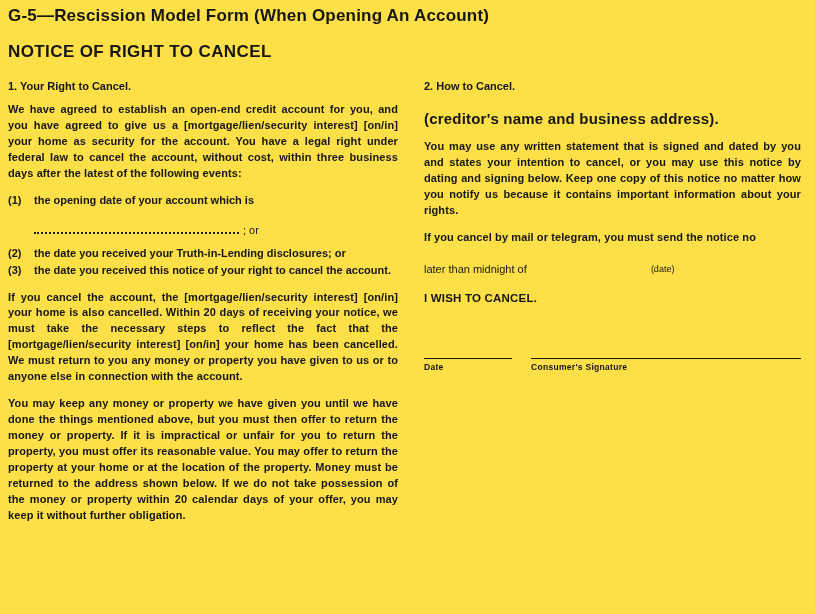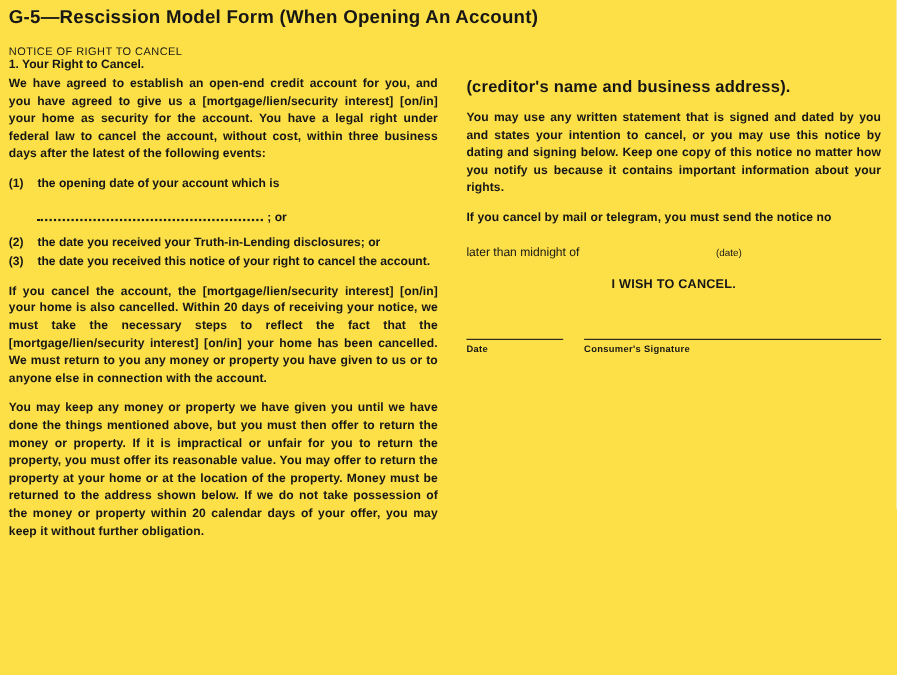--- a/index.html
+++ b/index.html
@@ -16,34 +16,35 @@
     overflow: hidden;
     -webkit-font-smoothing: antialiased;
   }
   .doc-title {
     font-size: 17px;
     font-weight: bold;
     letter-spacing: 0.2px;
     margin-bottom: 16px;
   }
   .doc-subtitle {
-    font-size: 10px;
-    font-weight: normal;
+    font-size: 17px;
+    font-weight: bold;
     letter-spacing: 0.4px;
+    margin-bottom: 18px;
   }
   .columns {
     display: flex;
     gap: 26px;
   }
   .col { width: 390px; }
   .col.right { width: 377px; }
   .sec-heading {
     font-size: 11px;
     font-weight: bold;
-    margin-bottom: 4px;
+    margin-bottom: 10px;
   }
   .para {
     font-size: 11px;
     font-weight: bold;
     line-height: 1.45;
     text-align: justify;
     margin-bottom: 11px;
     letter-spacing: 0.1px;
   }
   .list-item {
@@ -55,21 +56,21 @@
   }
   .list-item .num {
     flex: 0 0 26px;
   }
   .list-item .txt {
     flex: 1;
     text-align: justify;
   }
   .blank-row {
     font-size: 11px;
-    font-weight: bold;
+    font-weight: normal;
     margin: 14px 0 10px 26px;
   }
   .blank-line {
     display: inline-block;
     width: 205px;
     border-bottom: 2px dotted #1a1a1a;
     height: 11px;
     margin-right: 4px;
     vertical-align: baseline;
   }
@@ -90,23 +91,22 @@
   .midnight-row .date-hint {
     position: absolute;
     left: 57%;
     top: 1px;
     font-size: 9px;
     padding-left: 12px;
   }
   .wish-line {
     font-size: 11.5px;
     font-weight: bold;
-    margin: 14px 0 34px 0;
+    margin: 14px 0 45px 0;
     letter-spacing: 0.2px;
-    text-align: center;
   }
   .sig-row {
     display: flex;
     justify-content: space-between;
     align-items: flex-end;
   }
   .sig-col.wide { width: 270px; }
   .sig-col.narrow { width: 88px; }
   .sig-line {
     border-bottom: 1.5px solid #1a1a1a;
@@ -149,20 +149,21 @@
           <span class="num">(3)</span>
           <span class="txt">the date you received this notice of your right to cancel the account.</span>
         </div>
       </div>
 
       <div class="para">If you cancel the account, the [mortgage/lien/security interest] [on/in] your home is also cancelled. Within 20 days of receiving your notice, we must take the necessary steps to reflect the fact that the [mortgage/lien/security interest] [on/in] your home has been cancelled. We must return to you any money or property you have given to us or to anyone else in connection with the account.</div>
       <div class="para">You may keep any money or property we have given you until we have done the things mentioned above, but you must then offer to return the money or property. If it is impractical or unfair for you to return the property, you must offer its reasonable value. You may offer to return the property at your home or at the location of the property. Money must be returned to the address shown below. If we do not take possession of the money or property within 20 calendar days of your offer, you may keep it without further obligation.</div>
     </div>
 
     <div class="col right">
+      <div class="sec-heading">2. How to Cancel.</div>
 
       <div class="creditor-label">(creditor's name and business address).</div>
 
       <div class="para">You may use any written statement that is signed and dated by you and states your intention to cancel, or you may use this notice by dating and signing below. Keep one copy of this notice no matter how you notify us because it contains important information about your rights.</div>
 
       <div class="para" style="margin-bottom:0;">If you cancel by mail or telegram, you must send the notice no</div>
 
       <div class="midnight-row">
         <span>later than midnight of</span>
         <span class="date-hint">(date)</span>

